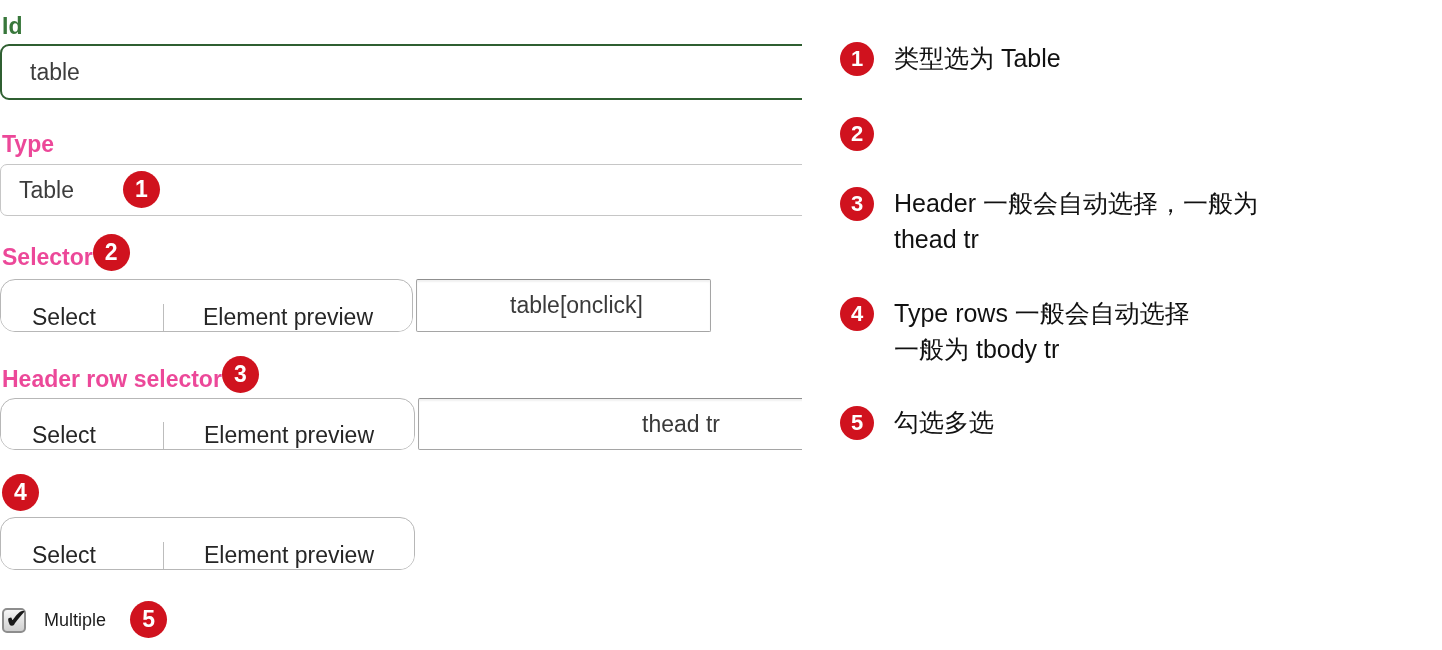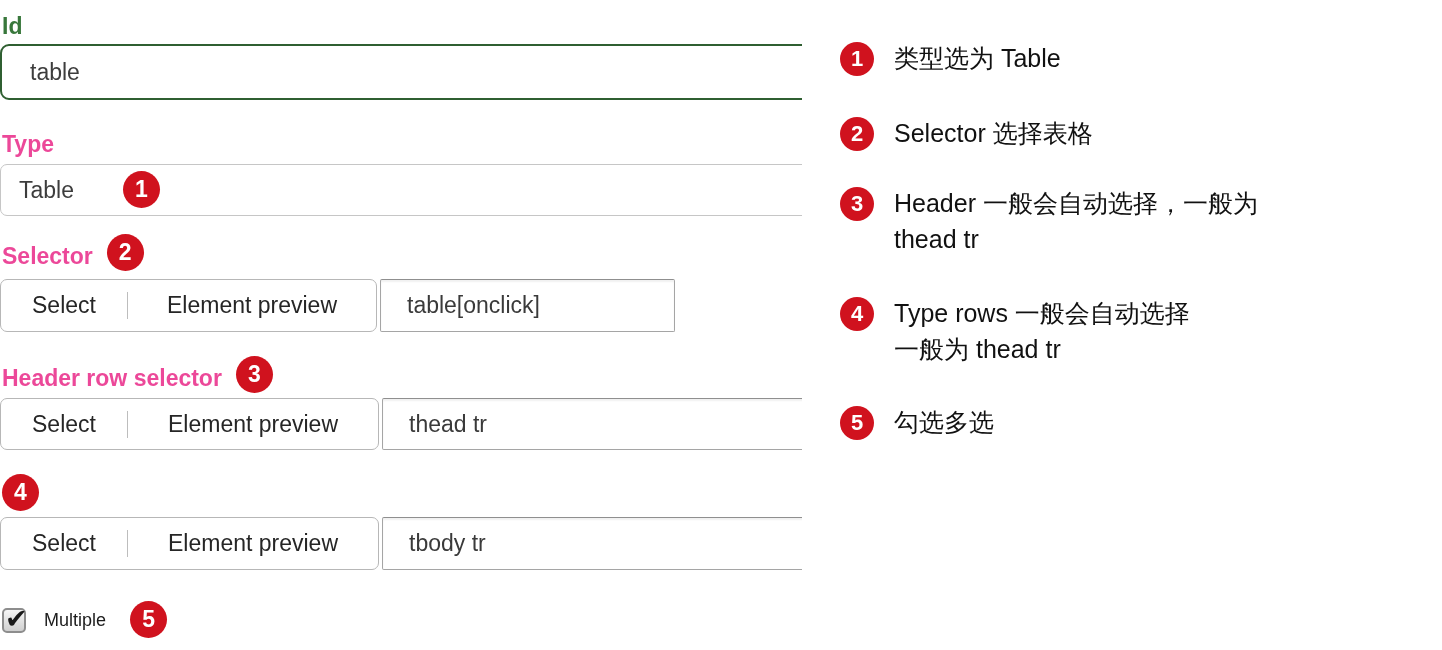--- a/index.html
+++ b/index.html
@@ -5,48 +5,48 @@
   * { box-sizing: border-box; margin: 0; padding: 0; }
   html, body { width: 1442px; height: 650px; background: #ffffff; overflow: hidden; }
   body { font-family: "Liberation Sans", "DejaVu Sans", sans-serif; color: #1c1c1c; position: relative; }
 
   
   .form-col { position: absolute; left: 0; top: 0; width: 802px; height: 650px; overflow: hidden; }
 
   .field-label { position: absolute; left: 2px; font-size: 23px; font-weight: bold; color: #ec4899; line-height: 28px; white-space: nowrap; }
   .field-label.success { color: #38773b; }
 
-  .label-row { position: absolute; left: 2px; display: flex; align-items: flex-start; gap: 14px; }
+  .label-row { position: absolute; left: 2px; display: flex; align-items: center; }
   .label-row .field-label { position: static; }
 
   .badge { width: 37px; height: 37px; border-radius: 50%; background: #d0121e; color: #ffffff;
            font-size: 23px; font-weight: bold; display: flex; align-items: center; justify-content: center;
            flex: 0 0 auto; }
   .label-row .badge { margin-top: -8px; }
 
   .id-input { position: absolute; left: 0; top: 44px; width: 880px; height: 56px;
               border: 2.5px solid #2f5f31; border-radius: 9px; background: #fff;
               display: flex; align-items: center; padding-left: 28px;
               font-size: 23px; color: #3d3d3d; }
 
   .select-box { position: absolute; left: 0; top: 164px; width: 880px; height: 52px;
                 border: 1.5px solid #c6c6c6; border-radius: 7px; background: #fff;
                 display: flex; align-items: center; padding-left: 18px;
                 font-size: 23px; color: #3d3d3d; }
   .select-box .badge { position: absolute; left: 122px; top: 6px; }
 
   .control-row { position: absolute; left: 0; display: flex; align-items: stretch; }
-  .btn-group { display: flex; align-items: center; border: 1.5px solid #b7b7b7; border-radius: 7px; background: #fff; overflow: hidden; }
+  .btn-group { display: flex; align-items: flex-end; border: 1.5px solid #b7b7b7; border-radius: 15px; background: #fff; overflow: hidden; gap: 36px; }
   .btn { display: flex; align-items: center; justify-content: center; background: #fff; border: none;
          font-family: inherit; font-size: 23px; color: #262626; white-space: nowrap; cursor: pointer; }
   .btn + .btn { border-left: 1.5px solid #bdbdbd; }
 
   .value-input { margin-left: 3px; border: 1.5px solid #a5a5a5; border-top-color: #8f8f8f; border-radius: 2px;
                  background: #fff; display: flex; align-items: center; padding-left: 26px;
-                 font-size: 23px; color: #3a3a3a; box-shadow: inset 0 2px 2px rgba(0,0,0,0.06); }
+                 font-size: 23px; color: #3a3a3a; box-shadow: inset 0 2px 2px rgba(0,0,0,0.06); justify-content: center; }
 
   
   .check-row { position: absolute; left: 2px; top: 603px; display: flex; align-items: center; gap: 18px; }
   .checkbox { width: 24px; height: 25px; border: 2px solid #8d8d8d; border-radius: 5px;
               background: linear-gradient(#f7f7f7, #cfcfcf); position: relative; flex: 0 0 auto; }
   .checkbox.checked::after { content: "\2714"; position: absolute; left: 1px; top: -7px;
                              font-size: 27px; font-weight: bold; color: #1a1a1a; }
   .check-label { font-size: 18px; color: #1c1c1c; }
   .check-row .badge { margin-left: 6px; margin-top: -2px; }
 
@@ -103,23 +103,20 @@
   </div>
 
   <div class="label-row" style="top:482px">
     <span class="badge">4</span>
   </div>
   <div class="control-row" style="top:517px; height:53px">
     <div class="btn-group">
       <button class="btn" style="width:126px">Select</button>
       <button class="btn" style="width:251px">Element preview</button>
     </div>
-    <div class="value-input" style="width:500px">
-      <span>tbody tr</span>
-    </div>
   </div>
 
   <div class="check-row">
     <span class="checkbox checked"></span>
     <span class="check-label">Multiple</span>
     <span class="badge">5</span>
   </div>
 
 </div>
 
@@ -127,38 +124,35 @@
 
   <div class="annot-row" style="top:40px">
     <span class="annot-badge">1</span>
     <div class="annot-text">
       <div>类型选为 Table</div>
     </div>
   </div>
 
   <div class="annot-row" style="top:115px">
     <span class="annot-badge">2</span>
-    <div class="annot-text">
-      <div>Selector 选择表格</div>
-    </div>
   </div>
 
   <div class="annot-row" style="top:185px">
     <span class="annot-badge">3</span>
     <div class="annot-text">
       <div>Header 一般会自动选择，一般为</div>
       <div>thead tr</div>
     </div>
   </div>
 
   <div class="annot-row" style="top:295px">
     <span class="annot-badge">4</span>
     <div class="annot-text">
       <div>Type rows 一般会自动选择</div>
-      <div>一般为 thead tr</div>
+      <div>一般为 tbody tr</div>
     </div>
   </div>
 
   <div class="annot-row" style="top:404px">
     <span class="annot-badge">5</span>
     <div class="annot-text">
       <div>勾选多选</div>
     </div>
   </div>
 

